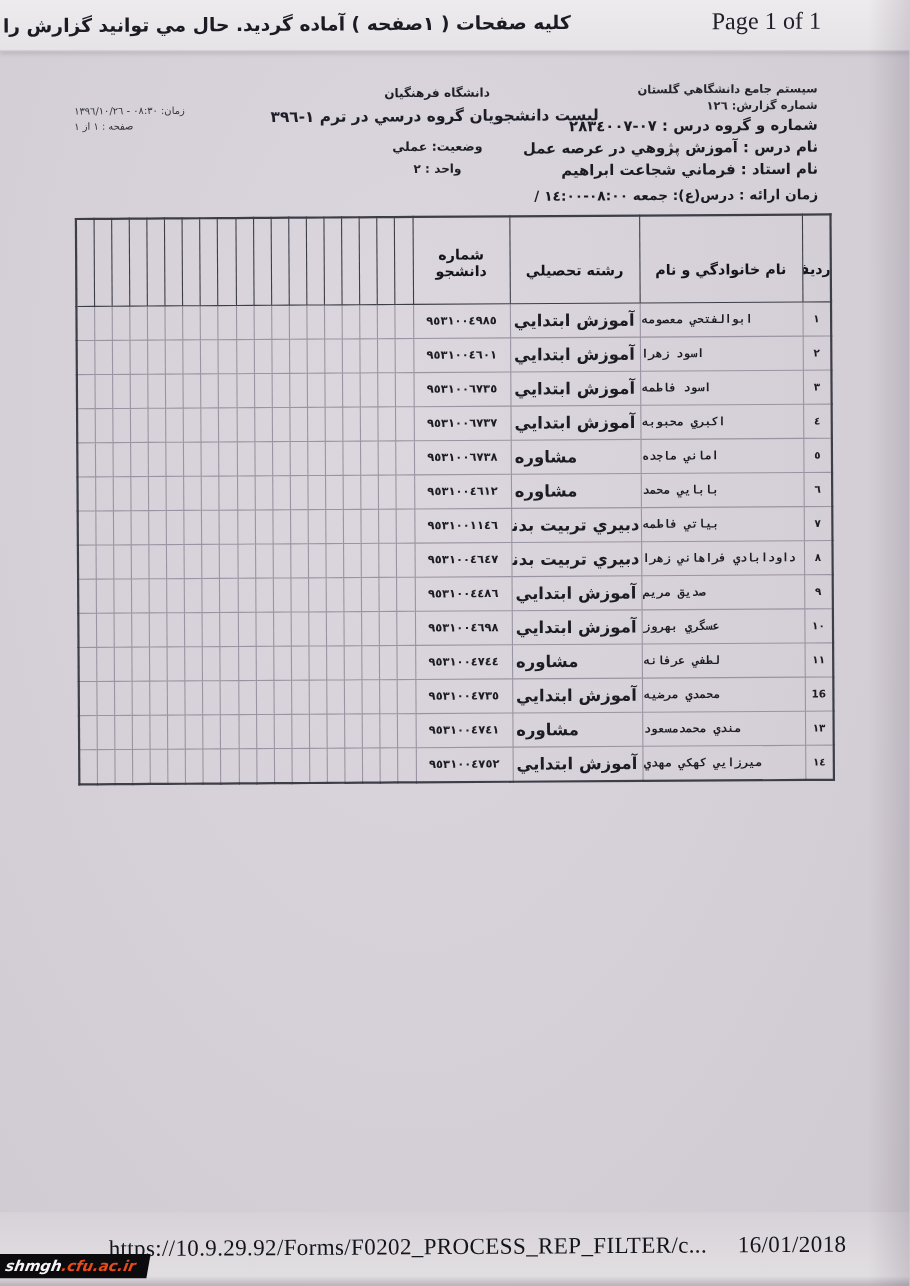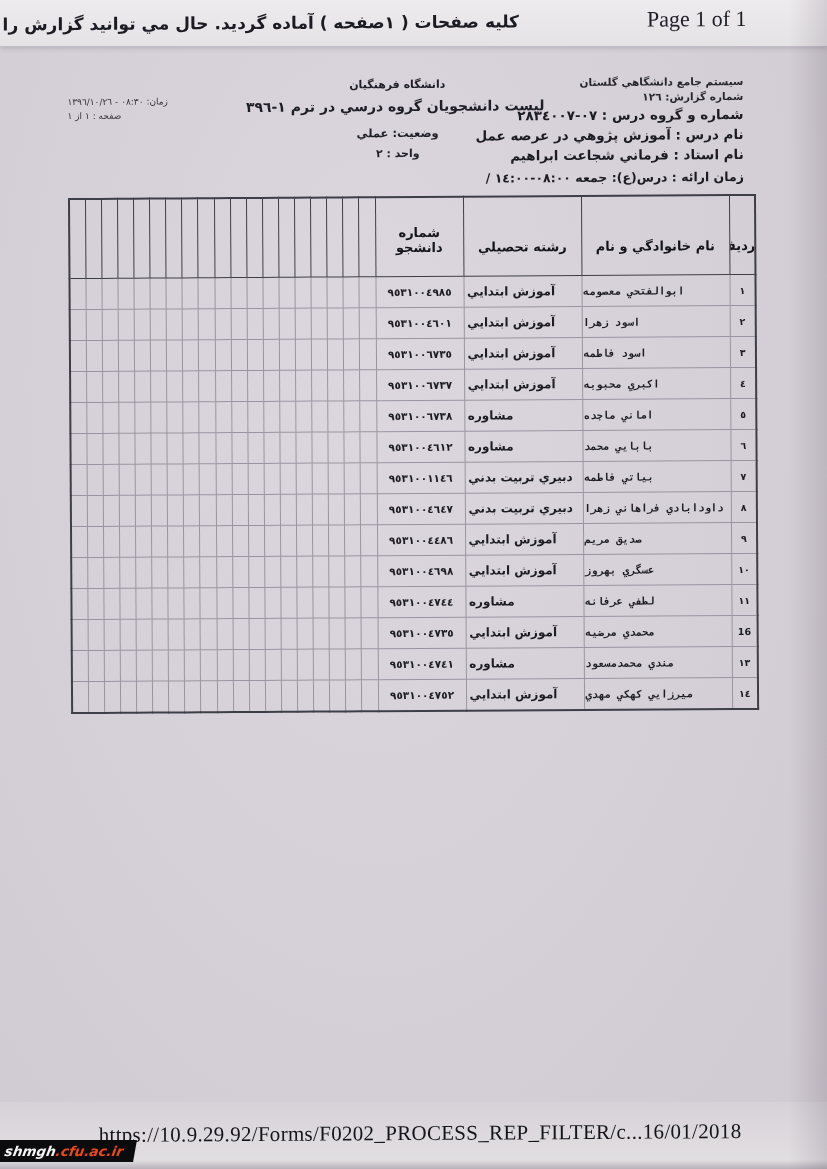--- a/index.html
+++ b/index.html
@@ -48,27 +48,27 @@
   table.students{position:absolute;left:70px;top:196px;width:688px;
                  border-collapse:collapse;table-layout:fixed;direction:rtl;
                  border:2px solid #3e3e49;}
   table.students th{border:1.6px solid #3e3e49;height:57px;vertical-align:bottom;
                     padding:0 0 21px 0;font-size:13px;font-weight:bold;color:#14141c;
                     text-align:center;overflow:hidden;}
   table.students td{border:1px solid #9a94a2;height:28px;overflow:hidden;
                     white-space:nowrap;color:#1c1c24;}
   td.c-row{font-size:9.5px;text-align:center;font-weight:bold;}
   td.c-name{font-size:10.5px;text-align:left;padding-right:4px;font-weight:bold;font-family:Liberation Mono, monospace;}
-  td.c-major{font-size:12px;text-align:left;padding-left:3px;font-weight:bold;}
+  td.c-major{font-size:15px;text-align:left;padding-left:3px;font-weight:bold;}
   td.c-sno{font-size:10.5px;text-align:center;letter-spacing:1.5px;font-weight:bold;}
 
   .url-line{position:absolute;left:95px;top:1121px;white-space:nowrap;
             font-family:"Liberation Serif","DejaVu Serif",serif;
             font-size:21px;color:#14141b;letter-spacing:.3px;}
-  .url-date{}
+  .url-date{margin-left:28px;}
 
   .watermark{position:absolute;left:-5px;top:1140px;height:22px;line-height:22px;
              background:#0b0b0d;padding:0 12px 0 10px;transform:skewX(-10deg);
              font-style:italic;font-weight:bold;font-size:13.5px;white-space:nowrap;}
   .wm-name{color:#f5f3f5;}
   .wm-domain{color:#e8491a;}
 </style>
 </head>
 <body>
 

